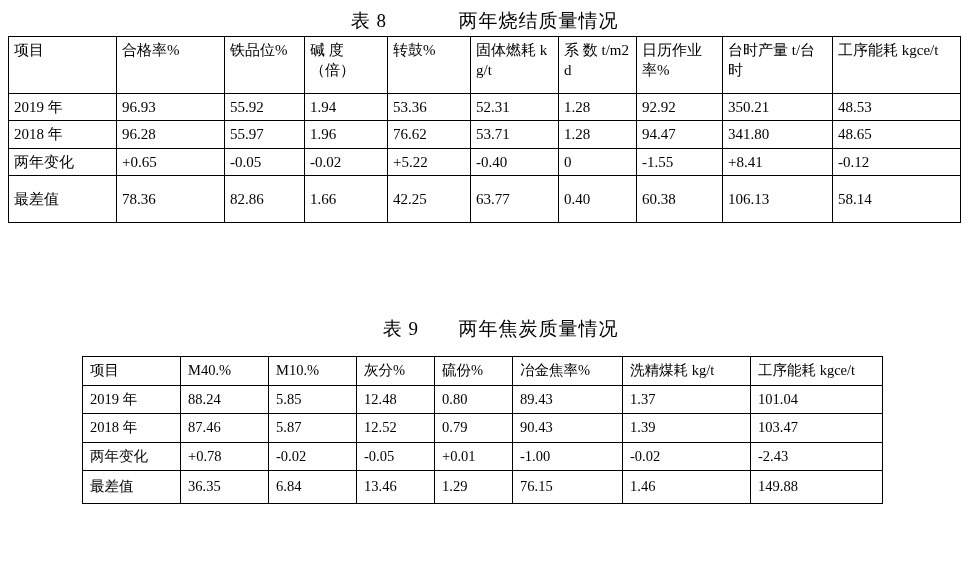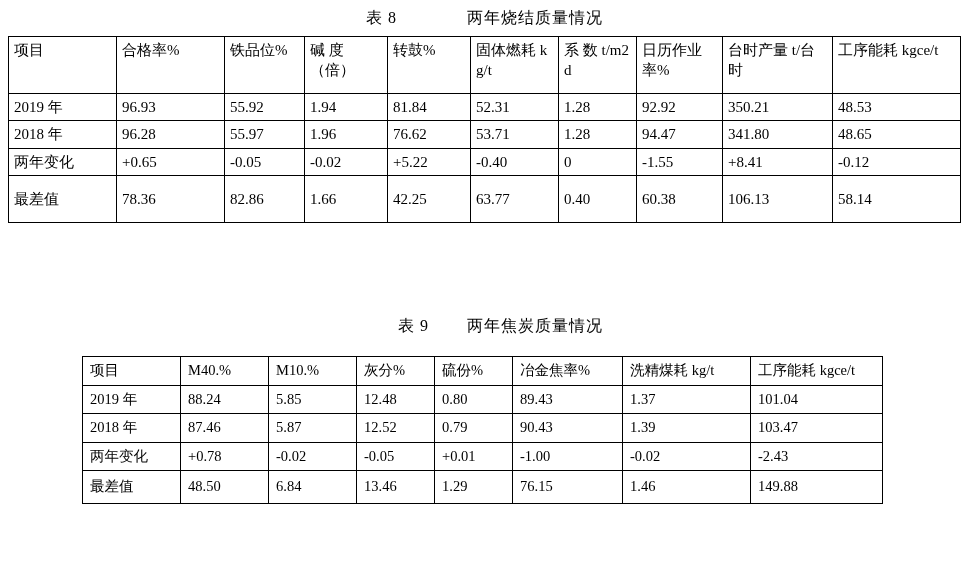--- a/index.html
+++ b/index.html
@@ -14,21 +14,21 @@
     color: #000000;
     overflow: hidden;
   }
   .page {
     position: relative;
     width: 969px;
     height: 562px;
   }
   .caption {
     text-align: center;
-    font-size: 16px;
+    font-size: 19px;
     letter-spacing: 1px;
   }
   .caption .cap-label {
     display: inline-block;
   }
   .caption .cap-gap {
     display: inline-block;
     width: 60px;
   }
   .caption .cap-title {
@@ -138,21 +138,21 @@
           <td>系 数 t/m2d</td>
           <td>日历作业率%</td>
           <td>台时产量 t/台时</td>
           <td>工序能耗 kgce/t</td>
         </tr>
         <tr class="r1">
           <td>2019 年</td>
           <td>96.93</td>
           <td>55.92</td>
           <td>1.94</td>
-          <td>81.84</td>
+          <td>53.36</td>
           <td>52.31</td>
           <td>1.28</td>
           <td>92.92</td>
           <td>350.21</td>
           <td>48.53</td>
         </tr>
         <tr class="r2">
           <td>2018 年</td>
           <td>96.28</td>
           <td>55.97</td>
@@ -246,21 +246,21 @@
           <td>+0.78</td>
           <td>-0.02</td>
           <td>-0.05</td>
           <td>+0.01</td>
           <td>-1.00</td>
           <td>-0.02</td>
           <td>-2.43</td>
         </tr>
         <tr class="r5">
           <td>最差值</td>
-          <td>48.50</td>
+          <td>36.35</td>
           <td>6.84</td>
           <td>13.46</td>
           <td>1.29</td>
           <td>76.15</td>
           <td>1.46</td>
           <td>149.88</td>
         </tr>
       </tbody>
     </table>
   </div>

